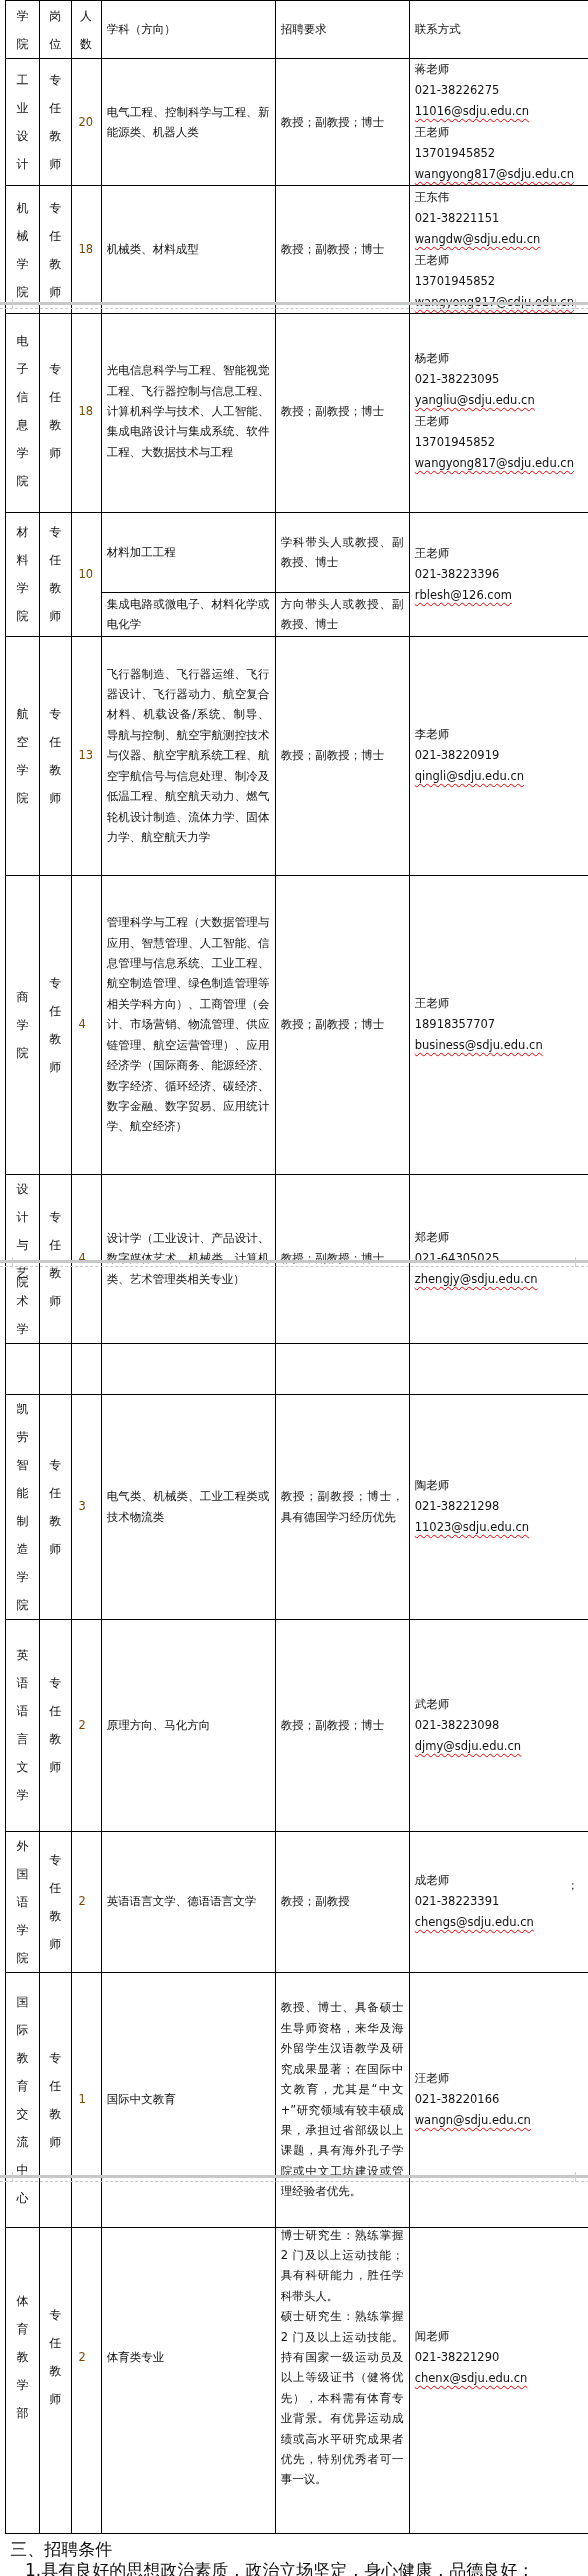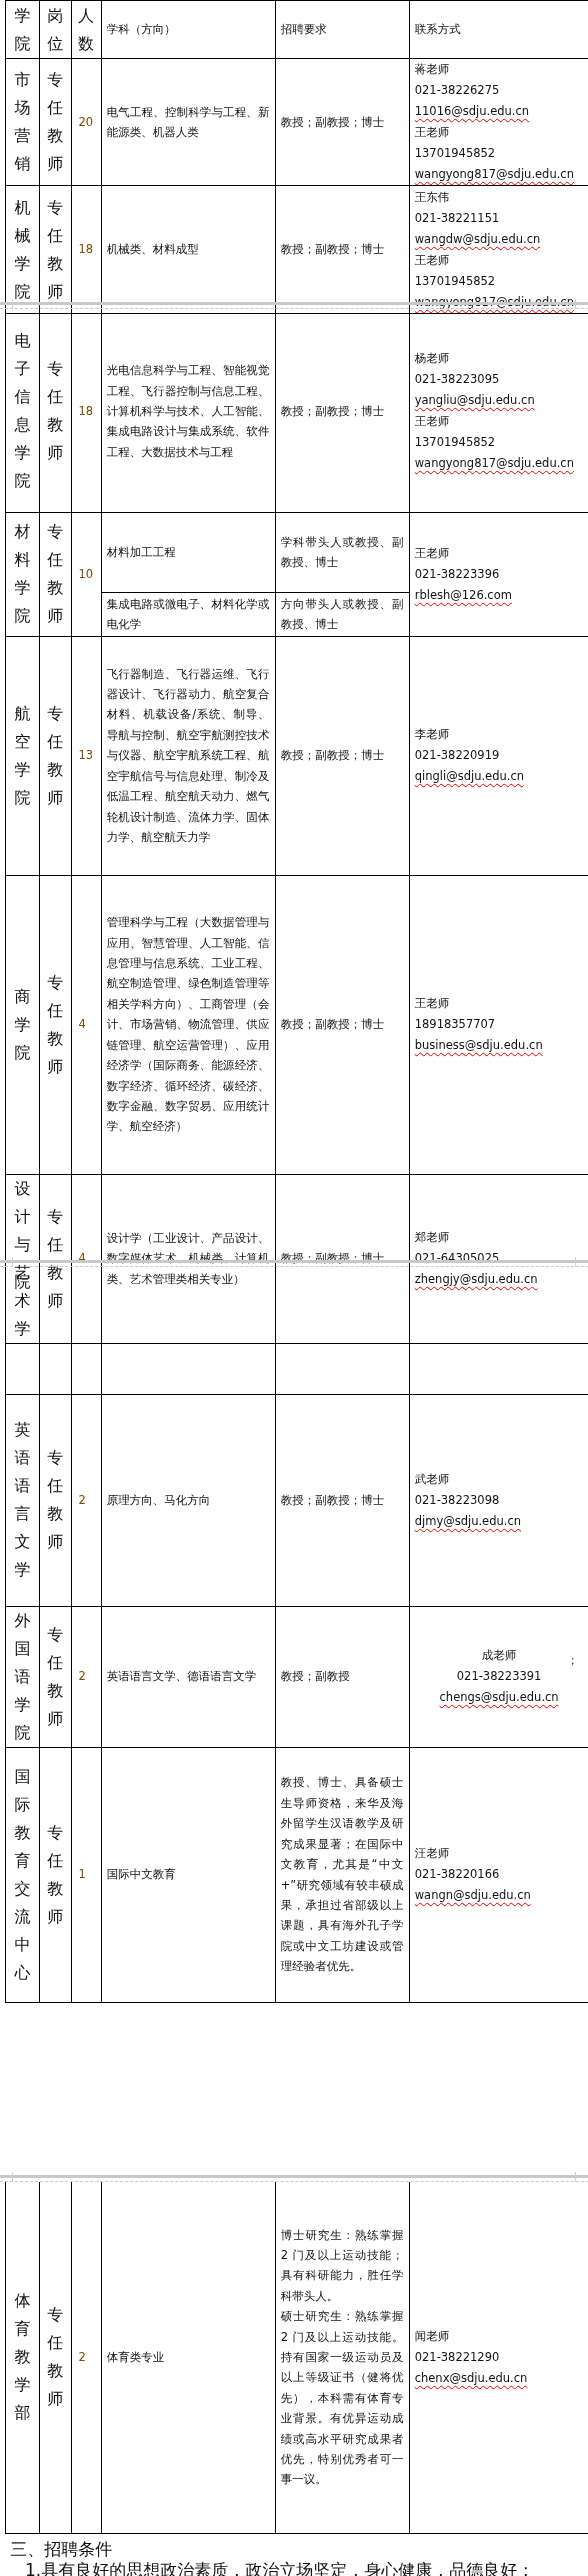--- a/index.html
+++ b/index.html
@@ -3,21 +3,21 @@
 <meta charset="utf-8">
 <style>
   html, body { margin:0; padding:0; background:#fff; }
   body { width:589px; height:2576px; position:relative; overflow:hidden;
          font-family:"DejaVu Sans", sans-serif; font-size:12px; color:#111; }
   .seg { position:absolute; left:5.1px; width:582px; border-collapse:collapse; table-layout:fixed; }
   .seg td { border:0.9px solid #000; padding:0 5.1px; vertical-align:middle; line-height:20.4px; font-size:11.5px; }
   .seg col.c1 { width:34px; } .seg col.c2 { width:31.5px; } .seg col.c3 { width:30px; }
   .seg col.c4 { width:174px; } .seg col.c5 { width:134px; } .seg col.c6 { width:180px; }
   .vert { text-align:center; padding:0 !important; }
-  .vert span { display:block; width:1em; margin:0 auto; word-break:break-all; line-height:28px; font-size:16px; }
+  .vert span { display:block; width:1em; margin:0 auto; word-break:break-all; line-height:28px; font-size:12px; }
   .num { color:#1f3a5f; padding-left:6.8px !important; }
   .num.orange { color:#7a4a00; }
   .just { text-align:justify; }
   .contact div { line-height:21px; }
   .email { text-decoration:underline wavy #e00; text-decoration-thickness:0.9px; text-underline-offset:2.6px; }
   .pagebreak { position:absolute; left:0; width:589px; height:10.2px; }
   .pagebreak .bar { position:absolute; left:0; right:0; top:3.4px; height:2.6px; background:#c8c8c8; }
   .pagebreak .dash { position:absolute; left:0; right:0; top:8.5px; border-top:0.9px dashed #c8c8c8; }
   .pagebreak .tick { position:absolute; top:0; width:0.9px; height:10.2px; background:#d0d0d0; }
   .footer { position:absolute; left:10.2px; font-size:17px; }
@@ -45,21 +45,21 @@
         </td>
     <td class="vert">
           <span>人数</span>
         </td>
     <td>学科（方向）</td>
     <td>招聘要求</td>
     <td>联系方式</td>
   </tr>
   <tr style="height:116px;">
     <td class="vert">
-          <span>市场营销</span>
+          <span>工业设计</span>
         </td>
     <td class="vert">
           <span>专任教师</span>
         </td>
     <td class="num orange">20</td>
     <td class="just">电气工程、控制科学与工程、新能源类、机器人类</td>
     <td>教授；副教授；博士</td>
     <td class="contact">
       <div>蒋老师</div>
       <div>021-38226275</div>
@@ -218,20 +218,36 @@
       <tr style="height:126px;">
     <td class="vert white-cell" style="vertical-align:top;">
           <span>院</span>
         </td>
     <td class="white-cell"></td>
     <td class="white-cell"></td>
     <td class="white-cell"></td>
     <td class="white-cell"></td>
     <td class="white-cell"></td>
   </tr>
+  <tr style="height:216px;">
+    <td class="vert">
+          <span>凯劳智能制造学院</span>
+        </td>
+    <td class="vert">
+          <span>专任教师</span>
+        </td>
+    <td class="num orange">3</td>
+    <td class="just">电气类、机械类、工业工程类或技术物流类</td>
+    <td class="just">教授；副教授；博士，具有德国学习经历优先</td>
+    <td class="contact">
+      <div>陶老师</div>
+      <div>021-38221298</div>
+      <div class="email">11023@sdju.edu.cn</div>
+    </td>
+  </tr>
   <tr style="height:212px;">
     <td class="vert">
           <span>英语语言文学</span>
         </td>
     <td class="vert">
           <span>专任教师</span>
         </td>
     <td class="num orange">2</td>
     <td class="just">原理方向、马化方向</td>
     <td>教授；副教授；博士</td>
@@ -244,21 +260,21 @@
   <tr style="height:107px;">
     <td class="vert">
           <span>外国语学院</span>
         </td>
     <td class="vert">
           <span>专任教师</span>
         </td>
     <td class="num orange">2</td>
     <td class="just">英语语言文学、德语语言文学</td>
     <td>教授；副教授</td>
-    <td class="contact" style="position:relative;text-align:center;">
+    <td class="contact" style="position:relative;">
       <div>成老师</div>
       <div>021-38223391</div>
       <div class="email">chengs@sdju.edu.cn</div>
       <span style="position:absolute; right:10.2px; top:43px;">；</span>
     </td>
   </tr>
   <tr style="height:255px;">
     <td class="vert">
           <span>国际教育交流中心</span>
         </td>

